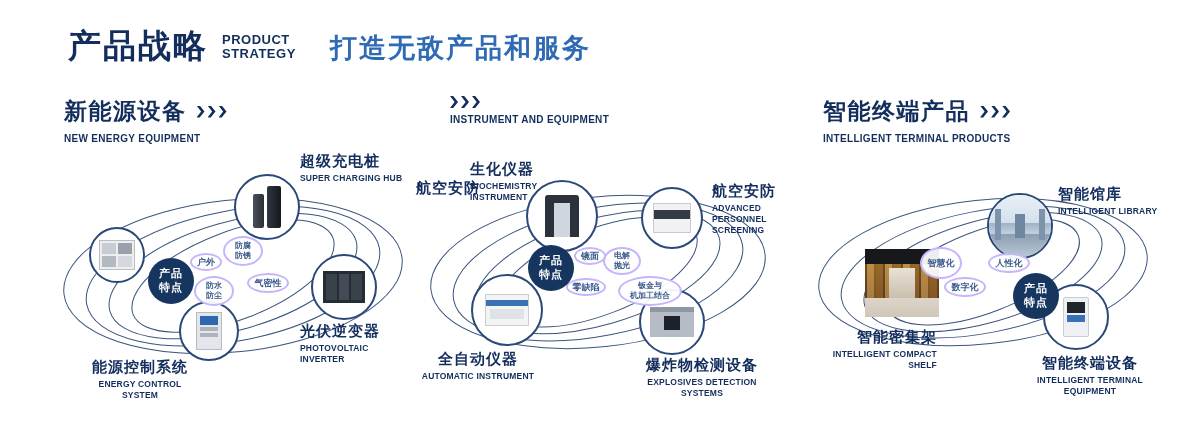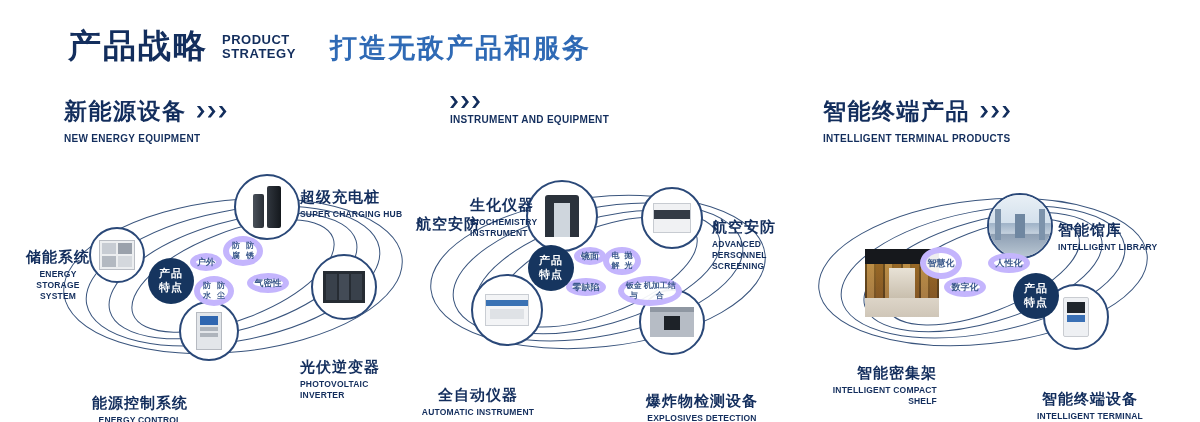--- a/index.html
+++ b/index.html
@@ -26,34 +26,34 @@
           clip-path: polygon(0 0, 40% 0, 100% 50%, 40% 100%, 0 100%, 58% 50%); }
 
   
   .node { position: absolute; border-radius: 50%; border: 2px solid #2a4878; background: #fff;
           display: flex; align-items: center; justify-content: center; overflow: hidden;
           box-shadow: inset 0 0 0 3px #ffffff; }
   .rectnode { position: absolute; overflow: hidden; }
 
   
   .plabel { position: absolute; }
-  .plabel .cn { font-size: 15px; font-weight: 800; letter-spacing: 1px; color: #132e5d; margin-top: 36px; }
+  .plabel .cn { font-size: 15px; font-weight: 800; letter-spacing: 1px; color: #132e5d; }
   .plabel .en { font-size: 8.5px; font-weight: 700; letter-spacing: .2px; color: #132e5d;
                 margin-top: 2px; line-height: 1.3; }
 
   
   .badge { position: absolute; width: 46px; height: 46px; border-radius: 50%;
            background: #16355f; color: #fff; display: flex; flex-direction: column;
            align-items: center; justify-content: center; font-size: 11px; font-weight: 700;
            line-height: 1.25; letter-spacing: 1px; z-index: 3; }
 
   
-  .bubble { position: absolute; border: 6px solid #c4b5fd; border-radius: 50%;
+  .bubble { position: absolute; border: 2px solid #c4b5fd; border-radius: 50%;
             background: rgba(255,255,255,.93); color: #3c5a8c; font-weight: 600;
-            display: flex; flex-direction: row; align-items: center; justify-content: center;
+            display: flex; flex-direction: column; align-items: center; justify-content: center;
             text-align: center; font-size: 9px; line-height: 1.2; z-index: 2; }
   .bubble.small2 { font-size: 8px; }
 </style>
 </head>
 <body>
 
 <div class="canvas">
 
   <div class="abs brand-sub" style="left:222px;top:33px">
     <div>PRODUCT</div>
@@ -86,24 +86,20 @@
     </svg>
 
     <div class="node" style="left:89px;top:227px;width:56px;height:56px">
       <div style="width:36px;height:30px;background:#eceef0;border:1px solid #b9bdc4;display:grid;grid-template-columns:1fr 1fr;grid-template-rows:1fr 1fr;gap:2px;padding:2px;">
         <i style="background:#c7ccd3"></i>
           <i style="background:#9aa1ab"></i>
           <i style="background:#b3b9c1"></i>
           <i style="background:#d4d8dd"></i>
       </div>
     </div>
-    <div class="plabel" style="left:18px;top:212px;width:80px;text-align:center">
-      <div class="cn">储能系统</div>
-      <div class="en">ENERGY STORAGE SYSTEM</div>
-    </div>
 
     <div class="node" style="left:234px;top:174px;width:66px;height:66px">
       <div style="display:flex;align-items:flex-end;gap:3px;">
         <div style="width:11px;height:34px;background:linear-gradient(90deg,#4a515a,#2a2f36);border-radius:2px;"></div>
         <div style="width:14px;height:42px;background:linear-gradient(90deg,#31373f,#14181d);border-radius:2px;"></div>
       </div>
     </div>
     <div class="plabel" style="left:300px;top:152px;width:115px;text-align:left">
       <div class="cn">超级充电桩</div>
       <div class="en">SUPER CHARGING HUB</div>

